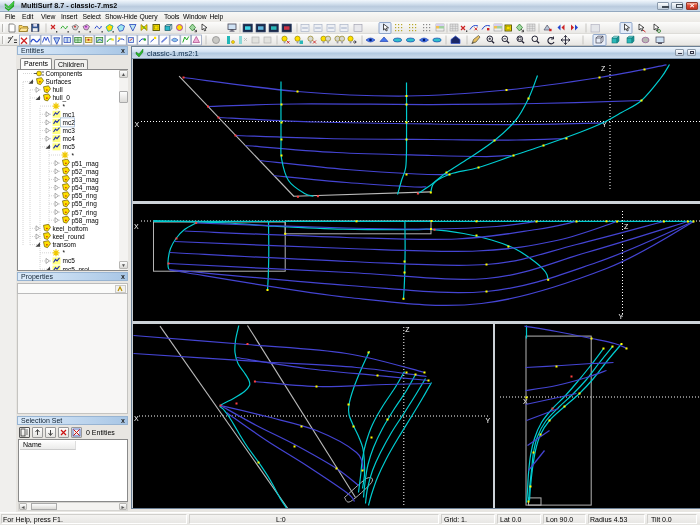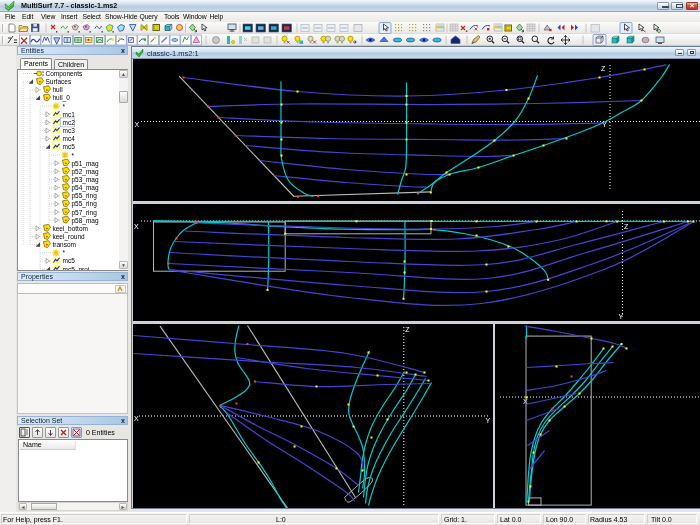--- a/index.html
+++ b/index.html
@@ -31,21 +31,21 @@
 #statusbar span{position:absolute;top:2.5px;}
 .sseg{position:absolute;top:1px;height:10px;border:1px solid #d0cfcc;border-right-color:#fff;border-bottom-color:#fff;}
 .pane{position:absolute;background:#000;}
 svg{position:absolute;display:block;}
 </style></head><body>
 <div id="titlebar">
   <svg width="13" height="10" style="left:3px;top:1px" viewBox="0 0 14 11">
       <path d="M2 6 L6 9 L12 3 L12 6 L6 11 L2 8 Z" fill="#1daa1d"></path>
       <path d="M2 3 L6 6 L12 0 L12 3 L6 8 L2 5 Z" fill="#3ddd3d" stroke="#0a5a0a" stroke-width="0.4"></path>
     </svg>
-  <span class="ttext">MultiSurf 7.7 - classic-1.ms2</span>
+  <span class="ttext">MultiSurf 8.7 - classic-7.ms2</span>
   <div style="position:absolute;right:31px;top:2px;width:12px;height:8px;background:linear-gradient(#fbfdfe,#c2cfdd);border:1px solid #8a9aac;border-radius:1px;">
       <div style="position:absolute;left:4px;bottom:1.5px;width:7px;height:2px;background:#404a55"></div>
     </div>
   <div style="position:absolute;right:17.5px;top:2px;width:12px;height:8px;background:linear-gradient(#fbfdfe,#c2cfdd);border:1px solid #8a9aac;border-radius:1px;">
       <div style="position:absolute;left:4px;top:1px;width:7px;height:4px;border:1px solid #404a55"></div>
     </div>
   <div style="position:absolute;right:2px;top:2px;width:12px;height:8px;background:linear-gradient(#f5b0a0 0%,#e25038 40%,#c03020 100%);border:1px solid #92392c;border-radius:1px;color:#fff;font-size:8px;text-align:center;line-height:6px;font-weight:bold;">×</div>
 </div>
 <div id="menubar">
   <span style="left:5px">File</span>

